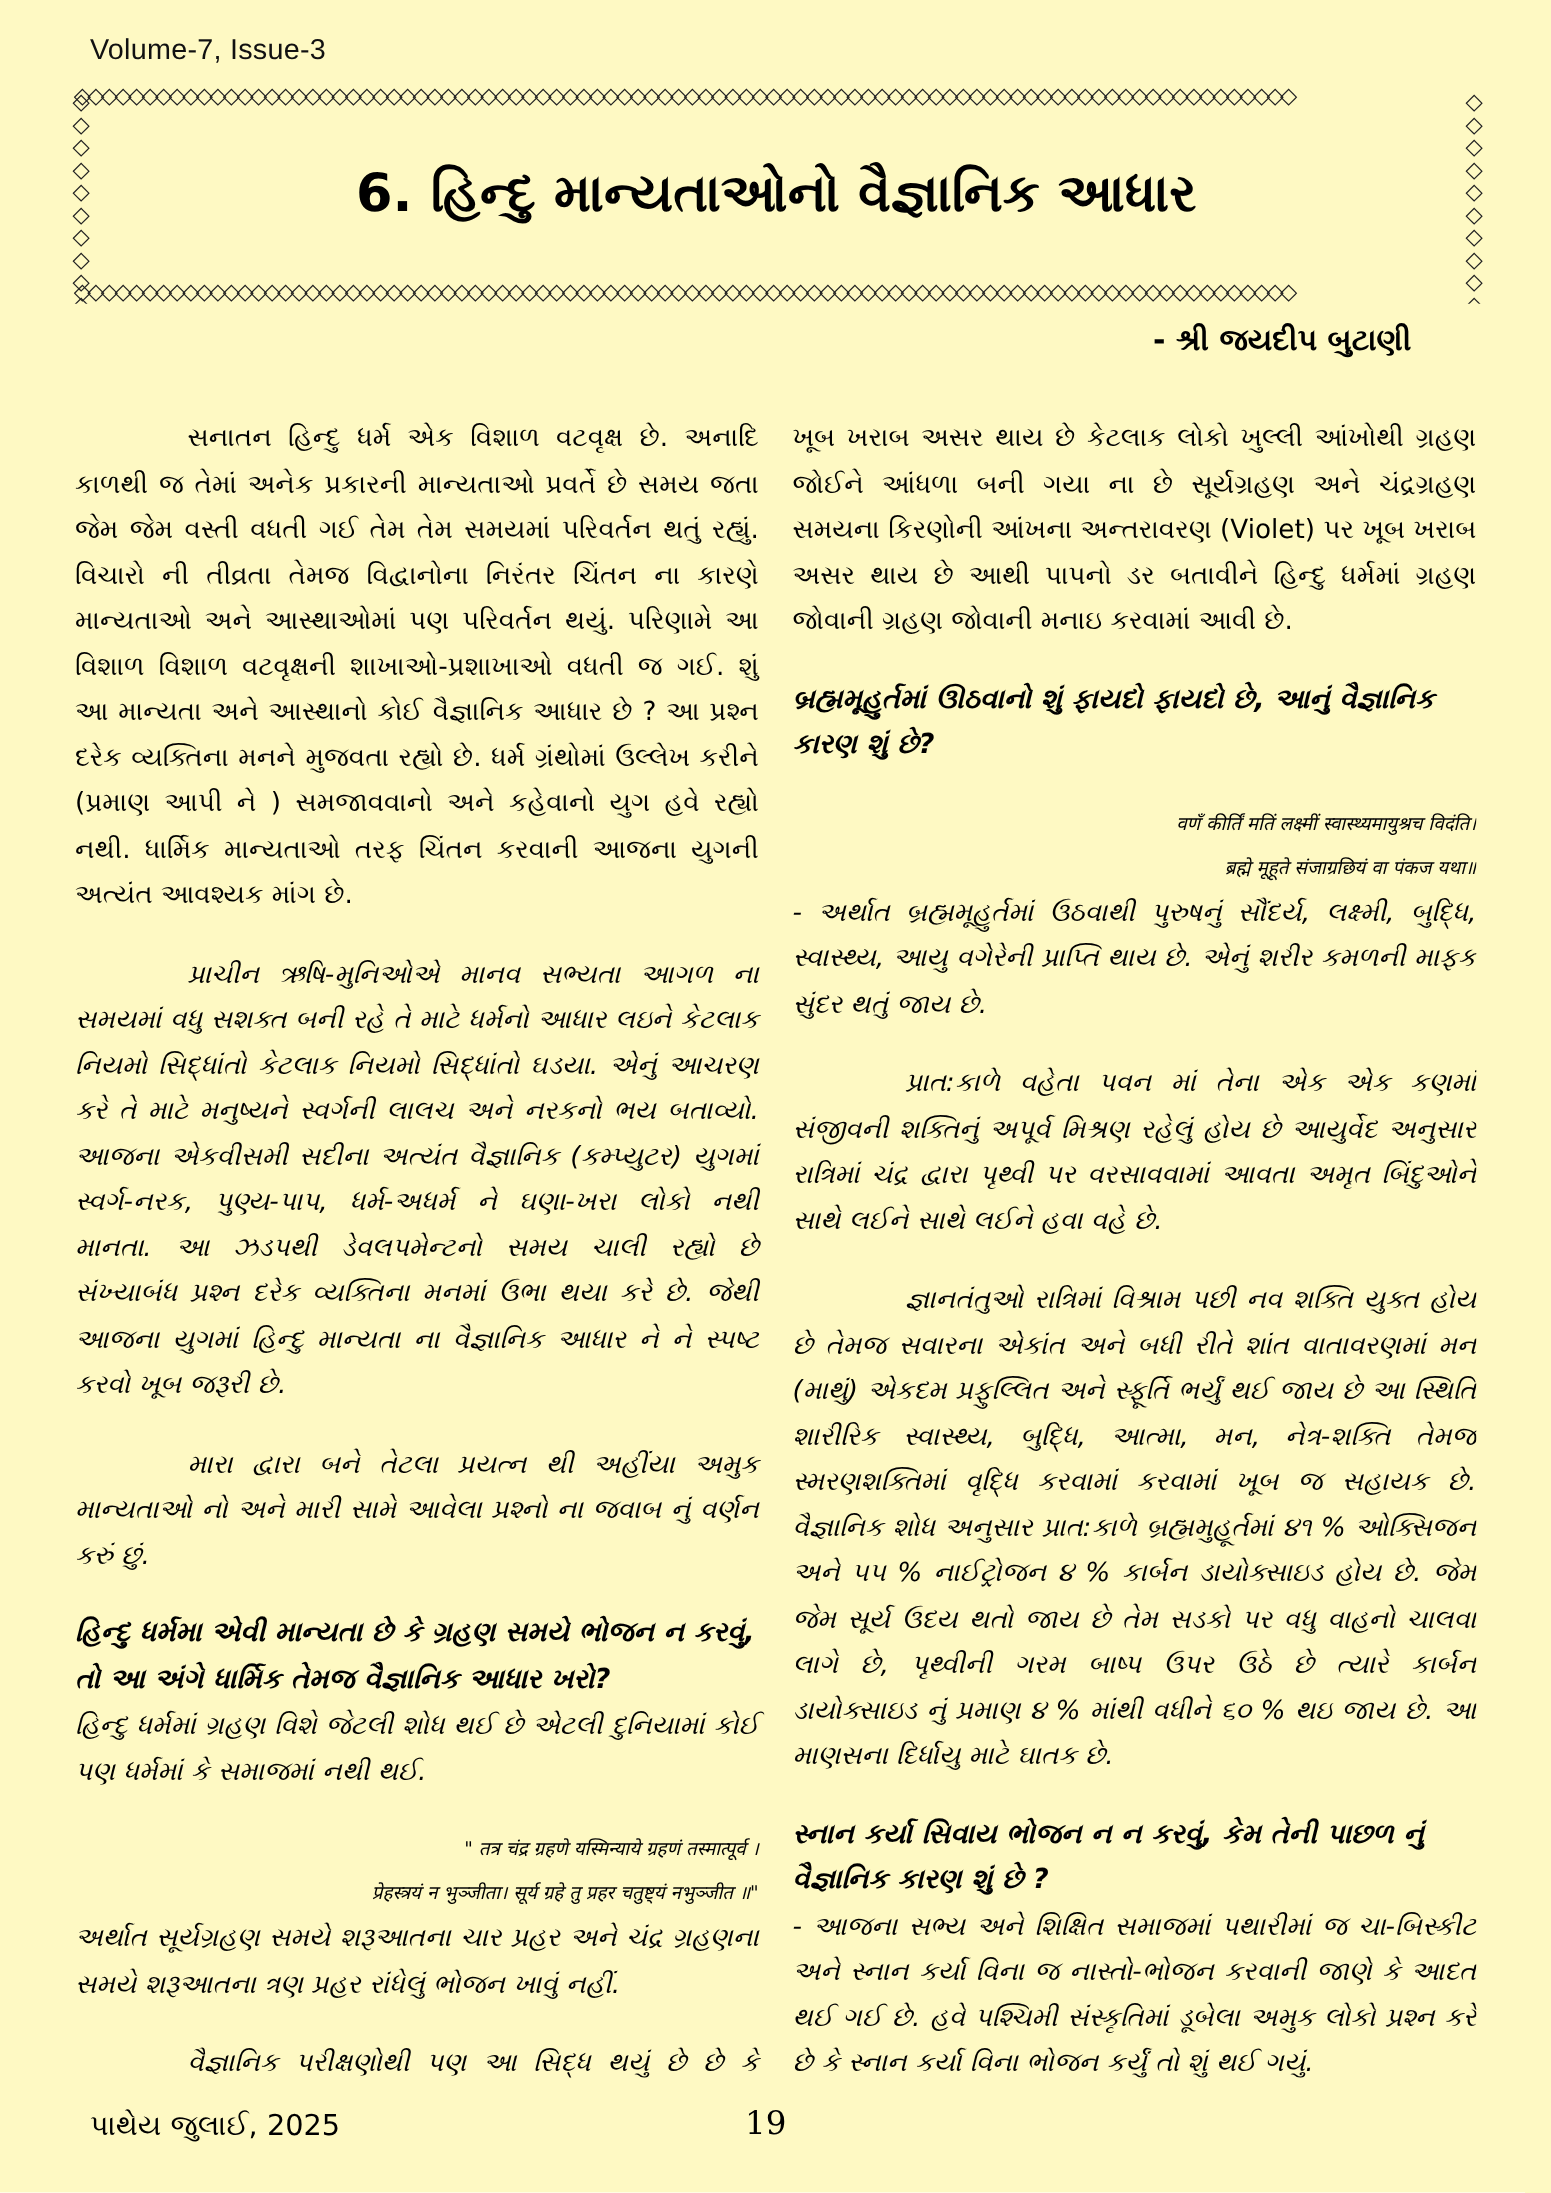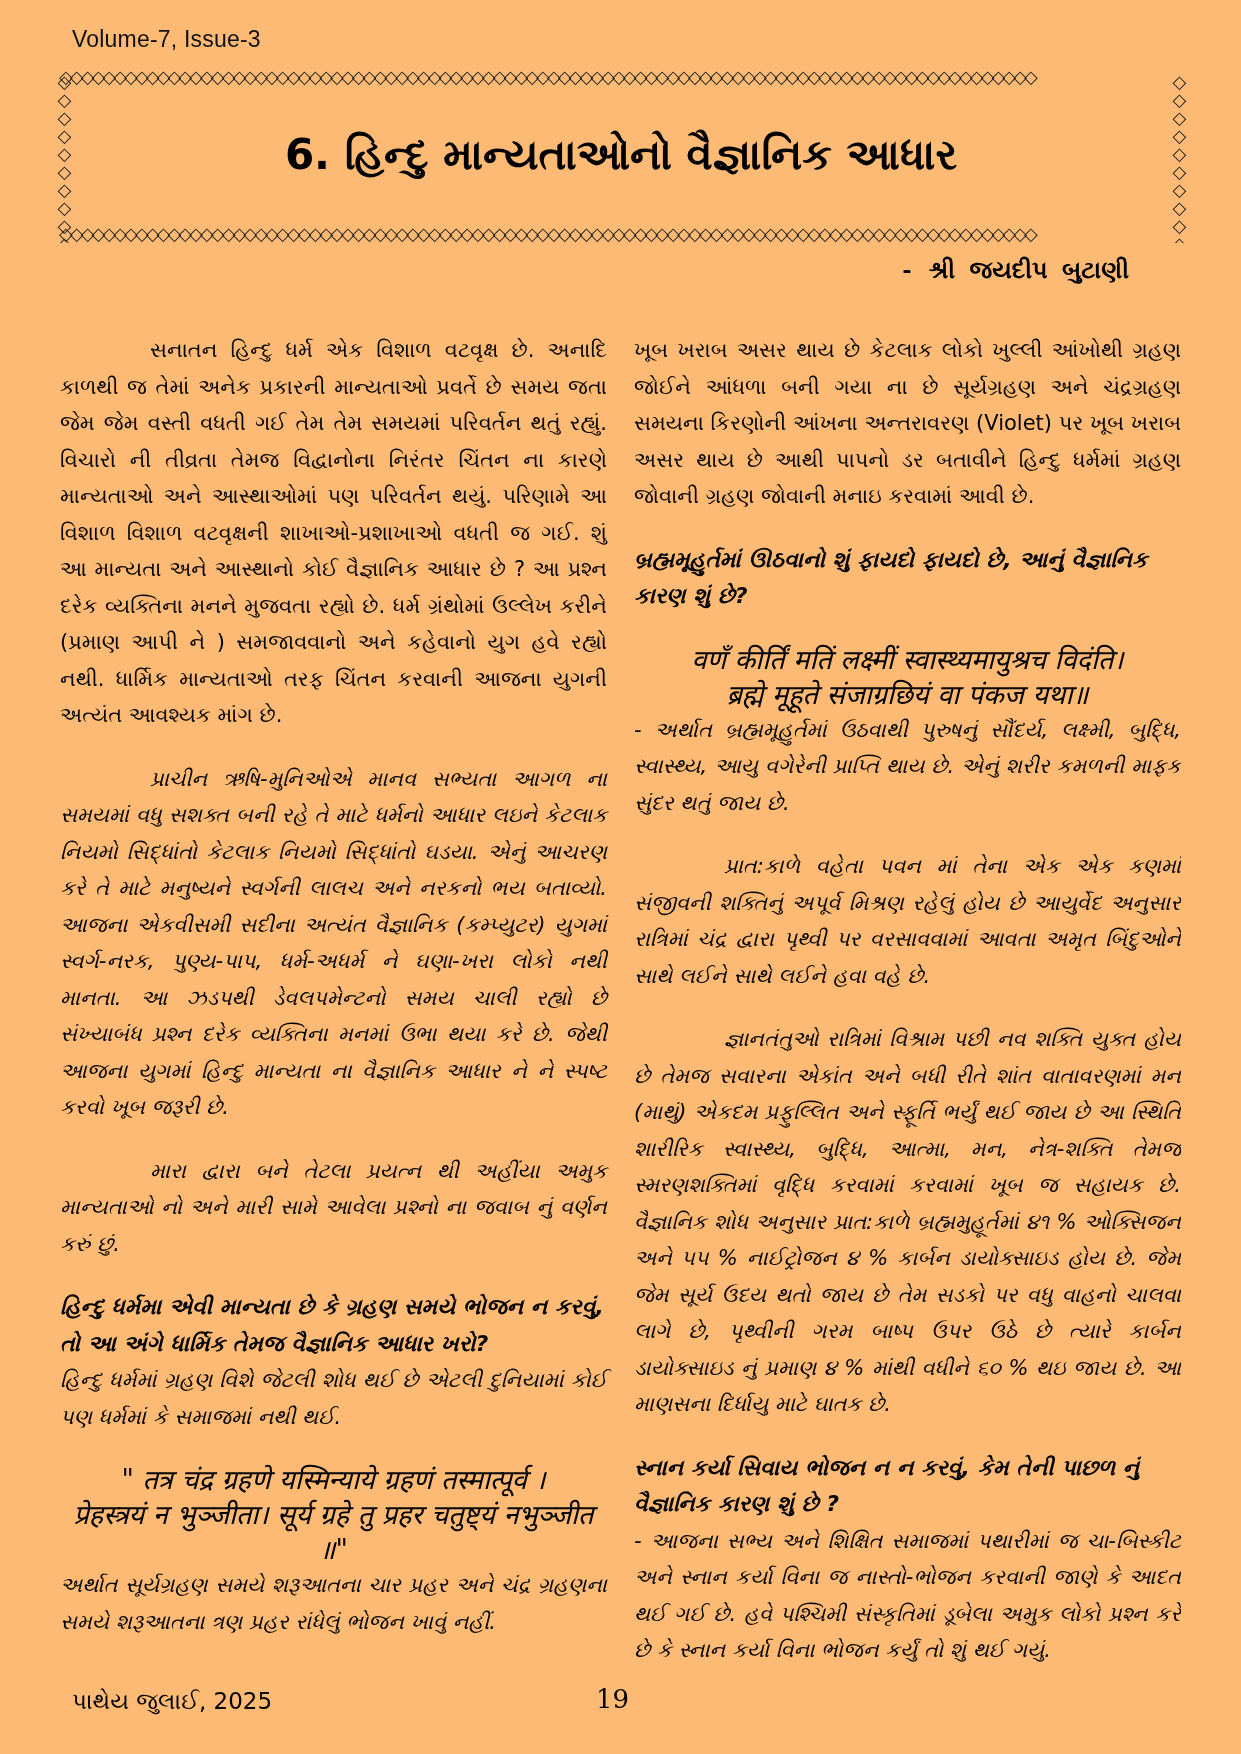--- a/index.html
+++ b/index.html
@@ -1,18 +1,18 @@
 <!DOCTYPE html>
 <html><head>
 <meta charset="utf-8">
 <style>
   html,body{margin:0;padding:0;background:#ffffff;}
   body{width:1241px;height:1754px;position:relative;color:#000;
        font-family:"DejaVu Sans", sans-serif;}
-  .page{position:absolute;inset:0;overflow:hidden;background:#fdba74;}
+  .page{position:absolute;inset:0;overflow:hidden;background:#fef9c3;}
 
   .volume-line{position:absolute;left:72px;top:26px;font-size:23px;
        font-family:"Liberation Sans", sans-serif;letter-spacing:0.2px;
        color:#111;}
 
   
   .title-frame{position:absolute;left:64px;top:78px;width:1114px;height:156px;}
   .db{position:absolute;color:#222;font-family:"DejaVu Sans", sans-serif;
       font-size:18px;line-height:15px;letter-spacing:-3px;
       white-space:nowrap;overflow:hidden;}
@@ -20,34 +20,34 @@
   .db-bottom{left:-5px;bottom:-9px;width:1124px;height:17px;}
   .db-side{top:-7px;width:17px;height:172px;writing-mode:vertical-rl;
       letter-spacing:-3px;}
   .db-left{left:-9px;}
   .db-right{right:-9px;}
   .article-title{position:absolute;left:0;right:0;top:50%;
       transform:translateY(-54%);text-align:center;
       font-size:42px;font-weight:bold;color:#000;}
 
   .author-byline{position:absolute;top:258px;right:112px;
-      font-size:24px;font-weight:bold;font-family:Liberation Mono, monospace;}
+      font-size:24px;font-weight:bold;}
 
   
   .columns{position:absolute;left:60px;top:332px;width:1121px;
       display:flex;gap:27px;height:1330px;overflow:hidden;}
   .col{width:552px;font-size:21px;line-height:36.5px;text-align:justify;}
   .block{margin:0;}
   .block + .block{margin-top:27px;font-style:italic;}
   .heading + .block{margin-top:0;}
   .shloka + .block{margin-top:0;}
   .indent{text-indent:90px;}
   .heading{font-weight:bold;text-align:left;font-size:22px;}
-  .shloka{text-align:center;font-family:"DejaVu Serif", serif;
-      font-size:27px;line-height:35px;}
+  .shloka{text-align:right;font-family:"DejaVu Serif", serif;
+      font-size:15px;line-height:35px;}
 
   .footer-pub{position:absolute;left:72px;top:1688px;font-size:23px;}
   .page-number{position:absolute;left:596px;top:1684px;font-size:26px;
       font-family:"DejaVu Serif", serif;}
 </style>
 </head>
 <body>
 
 <div class="page">
 

